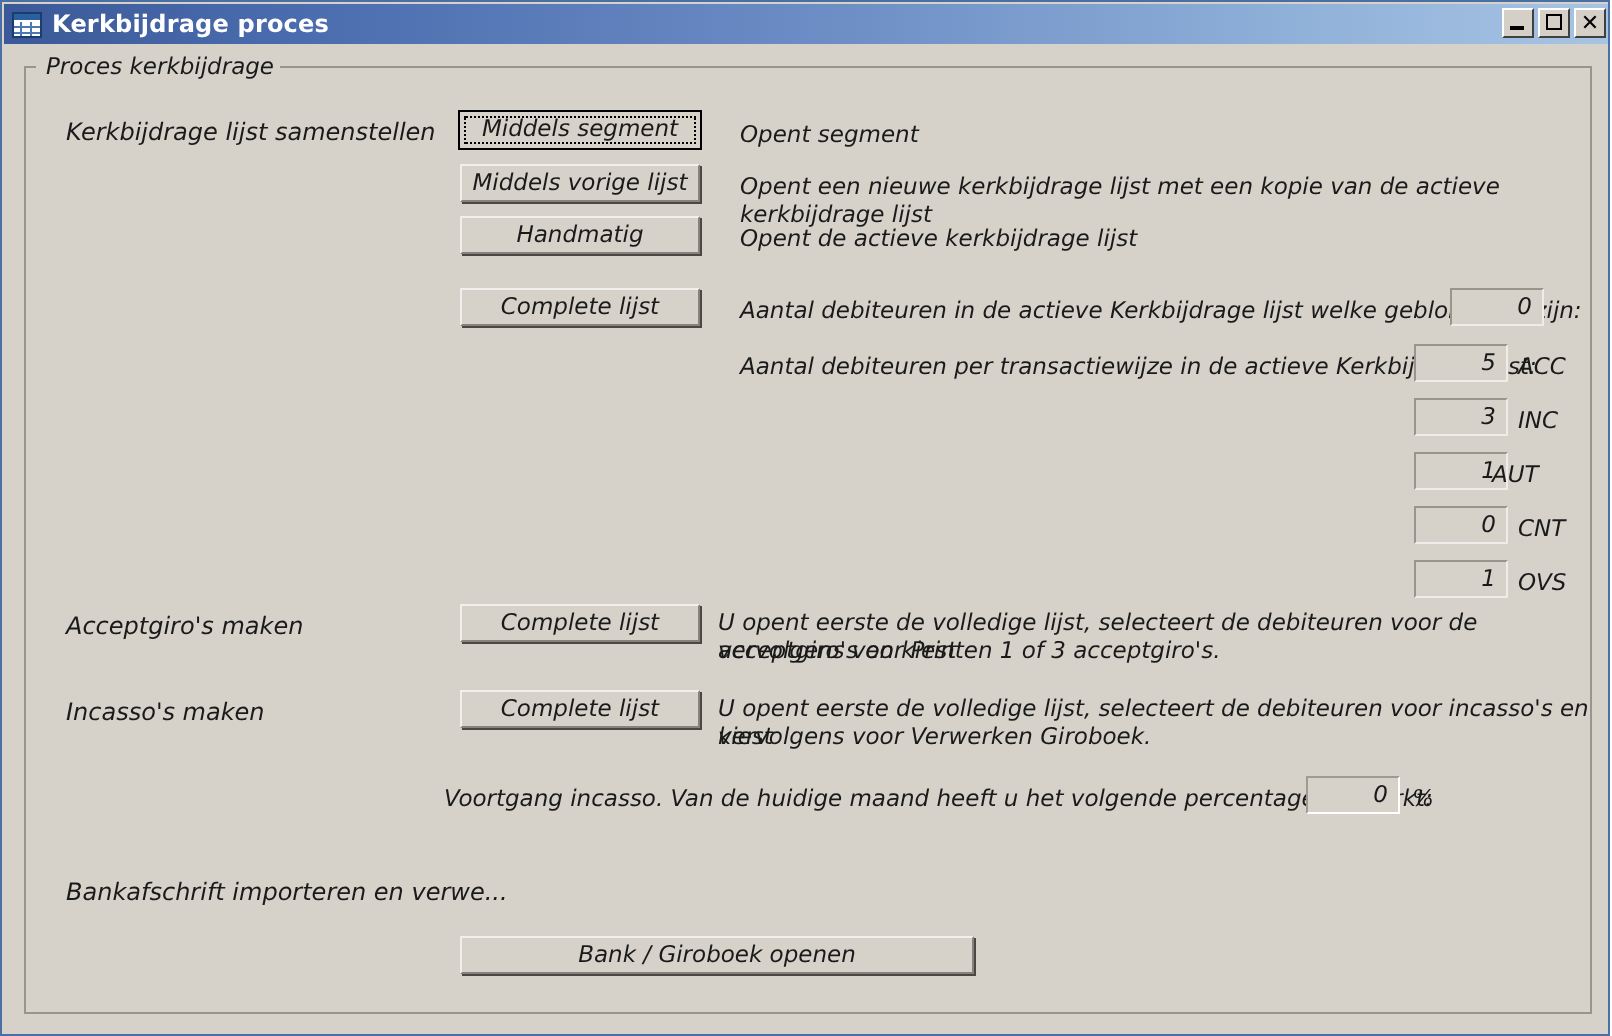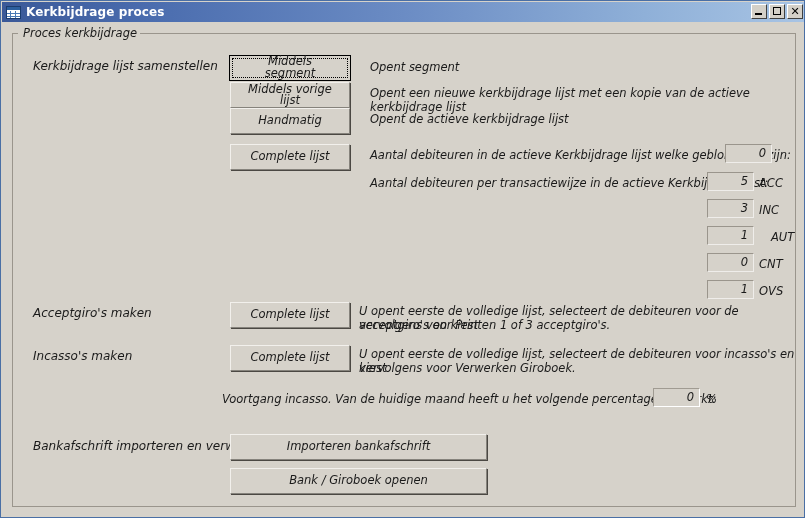--- a/index.html
+++ b/index.html
@@ -197,21 +197,21 @@
     border-left: 1px solid #f2f0ec;
     border-right: 1px solid #86837c;
     border-bottom: 1px solid #86837c;
     box-shadow: 1px 1px 0 0 #4b4843;
     font-family: "DejaVu Sans", "Liberation Sans", sans-serif;
     font-size: 11.5px;
     color: #1a1a1a;
     text-align: center;
     box-sizing: border-box;
     cursor: default;
-    padding: 12px;
+    padding: 0;
     line-height: 1;
     display: flex;
     align-items: center;
     justify-content: center;
   }
   .btn.default {
     border: 1px solid #000000;
     box-shadow: none;
   }
   .btn.default .focusrect {
@@ -311,21 +311,21 @@
 
       <div class="desc" style="left:368px; top:154px;">Aantal debiteuren per transactiewijze in de actieve Kerkbijdrage lijst:</div>
 
       <div class="numfield" style="left:705px; top:150px; width:47px; height:19px;">5</div>
       <div class="suffix" style="left:757px; top:154px;">ACC</div>
 
       <div class="numfield" style="left:705px; top:177px; width:47px; height:19px;">3</div>
       <div class="suffix" style="left:757px; top:181px;">INC</div>
 
       <div class="numfield" style="left:705px; top:204px; width:47px; height:19px;">1</div>
-      <div class="suffix" style="left:769px; top:208px;">AUT</div>
+      <div class="suffix" style="left:744px; top:208px;">AUT</div>
 
       <div class="numfield" style="left:705px; top:231px; width:47px; height:19px;">0</div>
       <div class="suffix" style="left:757px; top:235px;">CNT</div>
 
       <div class="numfield" style="left:705px; top:258px; width:47px; height:19px;">1</div>
       <div class="suffix" style="left:757px; top:262px;">OVS</div>
 
       <div class="row-label" style="left:31px; top:284px;">Acceptgiro's maken</div>
       <div class="btn" style="left:228px; top:280px; width:120px; height:19px;">
         <span class="inner">Complete lijst</span>
@@ -338,23 +338,20 @@
         <span class="inner">Complete lijst</span>
       </div>
       <div class="desc" style="left:357px; top:325px;">U opent eerste de volledige lijst, selecteert de debiteuren voor incasso's en kiest</div>
       <div class="desc" style="left:357px; top:339px;">vervolgens voor Verwerken Giroboek.</div>
 
       <div class="desc" style="left:220px; top:370px;">Voortgang incasso. Van de huidige maand heeft u het volgende percentage verwerkt:</div>
       <div class="numfield light" style="left:651px; top:366px; width:47px; height:19px;">0</div>
       <div class="suffix" style="left:704px; top:370px;">%</div>
 
       <div class="row-label" style="left:31px; top:417px;">Bankafschrift importeren en verwe...</div>
-      <div class="btn" style="left:228px; top:412px; width:257px; height:19px;">
-        <span class="inner">Importeren bankafschrift</span>
-      </div>
 
       <div class="btn" style="left:228px; top:446px; width:257px; height:19px;">
         <span class="inner">Bank / Giroboek openen</span>
       </div>
 
     </div>
   </div>
 </div>
 
 </body></html>

